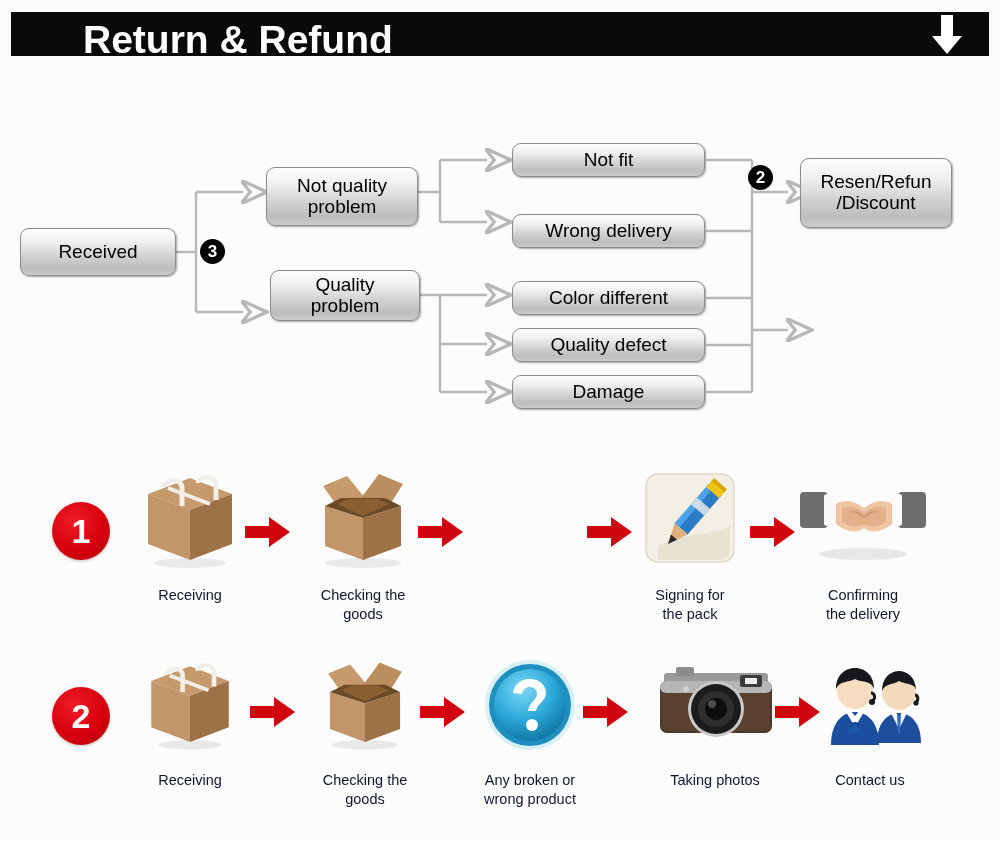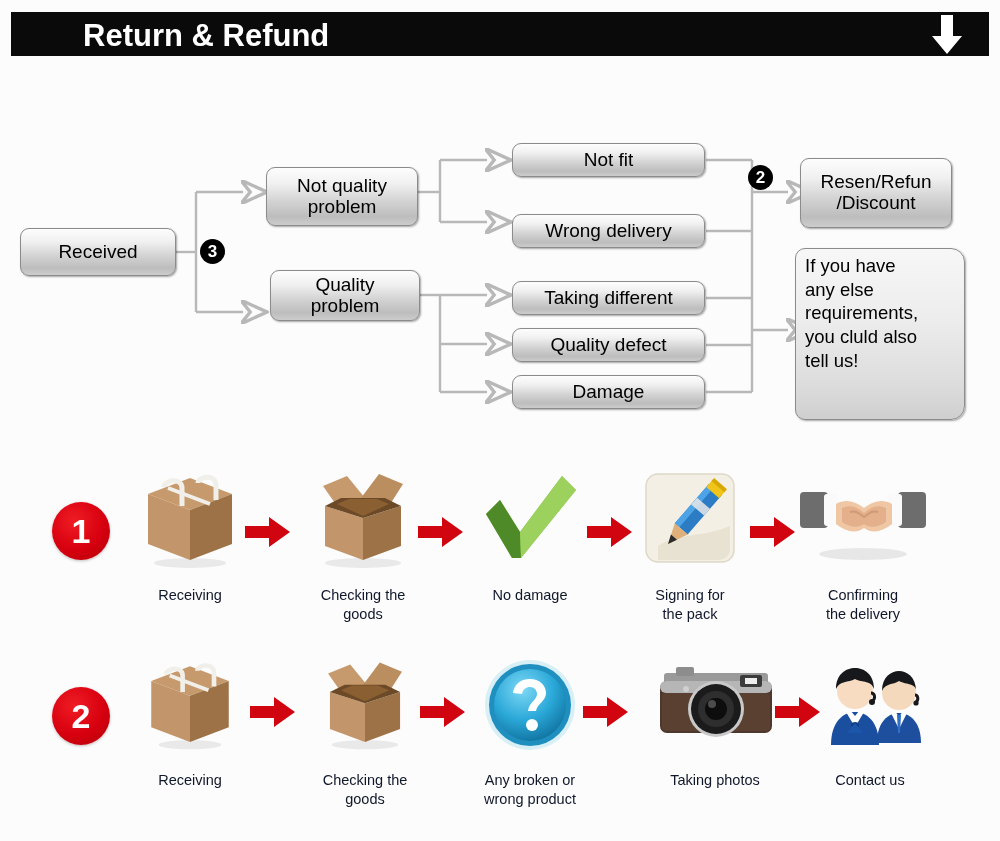--- a/index.html
+++ b/index.html
@@ -22,21 +22,21 @@
     left: 11px;
     top: 12px;
     width: 978px;
     height: 44px;
     background: #0a0a0a;
   }
   .banner-title {
     position: absolute;
     left: 72px;
     top: 6px;
-    font-size: 31px;
+    font-size: 39px;
     font-weight: bold;
     color: #ffffff;
     letter-spacing: 0px;
     white-space: nowrap;
   }
   .banner-arrow {
     position: absolute;
     right: 22px;
     top: 3px;
     width: 40px;
@@ -235,47 +235,40 @@
 
     <div class="fbox" style="left:512px; top:214px; width:193px; height:34px;">
       <span>Wrong delivery</span>
     </div>
 
     <div class="fbox" style="left:512px; top:143px; width:193px; height:34px;">
       <span>Not fit</span>
     </div>
 
     <div class="fbox" style="left:512px; top:281px; width:193px; height:34px;">
-      <span>Taking different</span>
+      <span>Color different</span>
     </div>
 
     <div class="fbox" style="left:512px; top:328px; width:193px; height:34px;">
       <span>Quality defect</span>
     </div>
 
     <div class="fbox" style="left:512px; top:375px; width:193px; height:34px;">
       <span>Damage</span>
     </div>
 
     <div class="num-badge" style="left:748px; top:165px;">
       <span>2</span>
     </div>
 
     <div class="fbox" style="left:800px; top:158px; width:152px; height:70px; white-space:pre-line;">
       <span>Resen/Refun
 /Discount</span>
     </div>
 
-    <div class="fbox left-align tall-note" style="left:795px; top:248px; width:170px; height:172px; white-space:pre-line;">
-      <span>If you have
-any else
-requirements,
-you cluld also
-tell us!</span>
-    </div>
   </div>
 
   <div class="steps">
 
     <div class="step-row row1">
 
       <div class="step-badge" style="left:52px; top:42px;">
         <span>1</span>
       </div>
 
@@ -311,30 +304,20 @@
           </svg>
         </div>
         <div class="step-label" style="white-space:pre-line;">Checking the
 goods</div>
       </div>
 
       <svg class="arrow-red" style="left:418px; top:55px;" viewBox="0 0 46 34">
         <polygon points="0,11 24,11 24,2 45,17 24,32 24,23 0,23" fill="#d00510"></polygon>
       </svg>
 
-      <div class="step-item" style="left:455px; top:0px;">
-        <div class="step-icon">
-          <svg width="108" height="100" viewBox="0 0 108 100">
-            <polygon points="10,44 24,30 44,62 86,6 100,20 45,88 36,88" fill="#7cc043"></polygon>
-            <polygon points="10,44 24,30 44,62 45,88 36,88" fill="#4f8a28"></polygon>
-            <polygon points="86,6 100,20 45,88 44,62" fill="#9bd15c"></polygon>
-          </svg>
-        </div>
-        <div class="step-label" style="white-space:pre-line;">No damage</div>
-      </div>
 
       <svg class="arrow-red" style="left:587px; top:55px;" viewBox="0 0 46 34">
         <polygon points="0,11 24,11 24,2 45,17 24,32 24,23 0,23" fill="#d00510"></polygon>
       </svg>
 
       <div class="step-item" style="left:615px; top:0px;">
         <div class="step-icon">
           <svg width="104" height="104" viewBox="0 0 104 104">
             <rect x="8" y="6" width="88" height="88" rx="12" fill="#f3efe4" stroke="#ded8c8" stroke-width="1.5"></rect>
             <path d="M20,78 C42,64 64,70 92,58 L92,82 C92,88 86,92 80,92 L20,92 Z" fill="#e8e2d2"></path>

